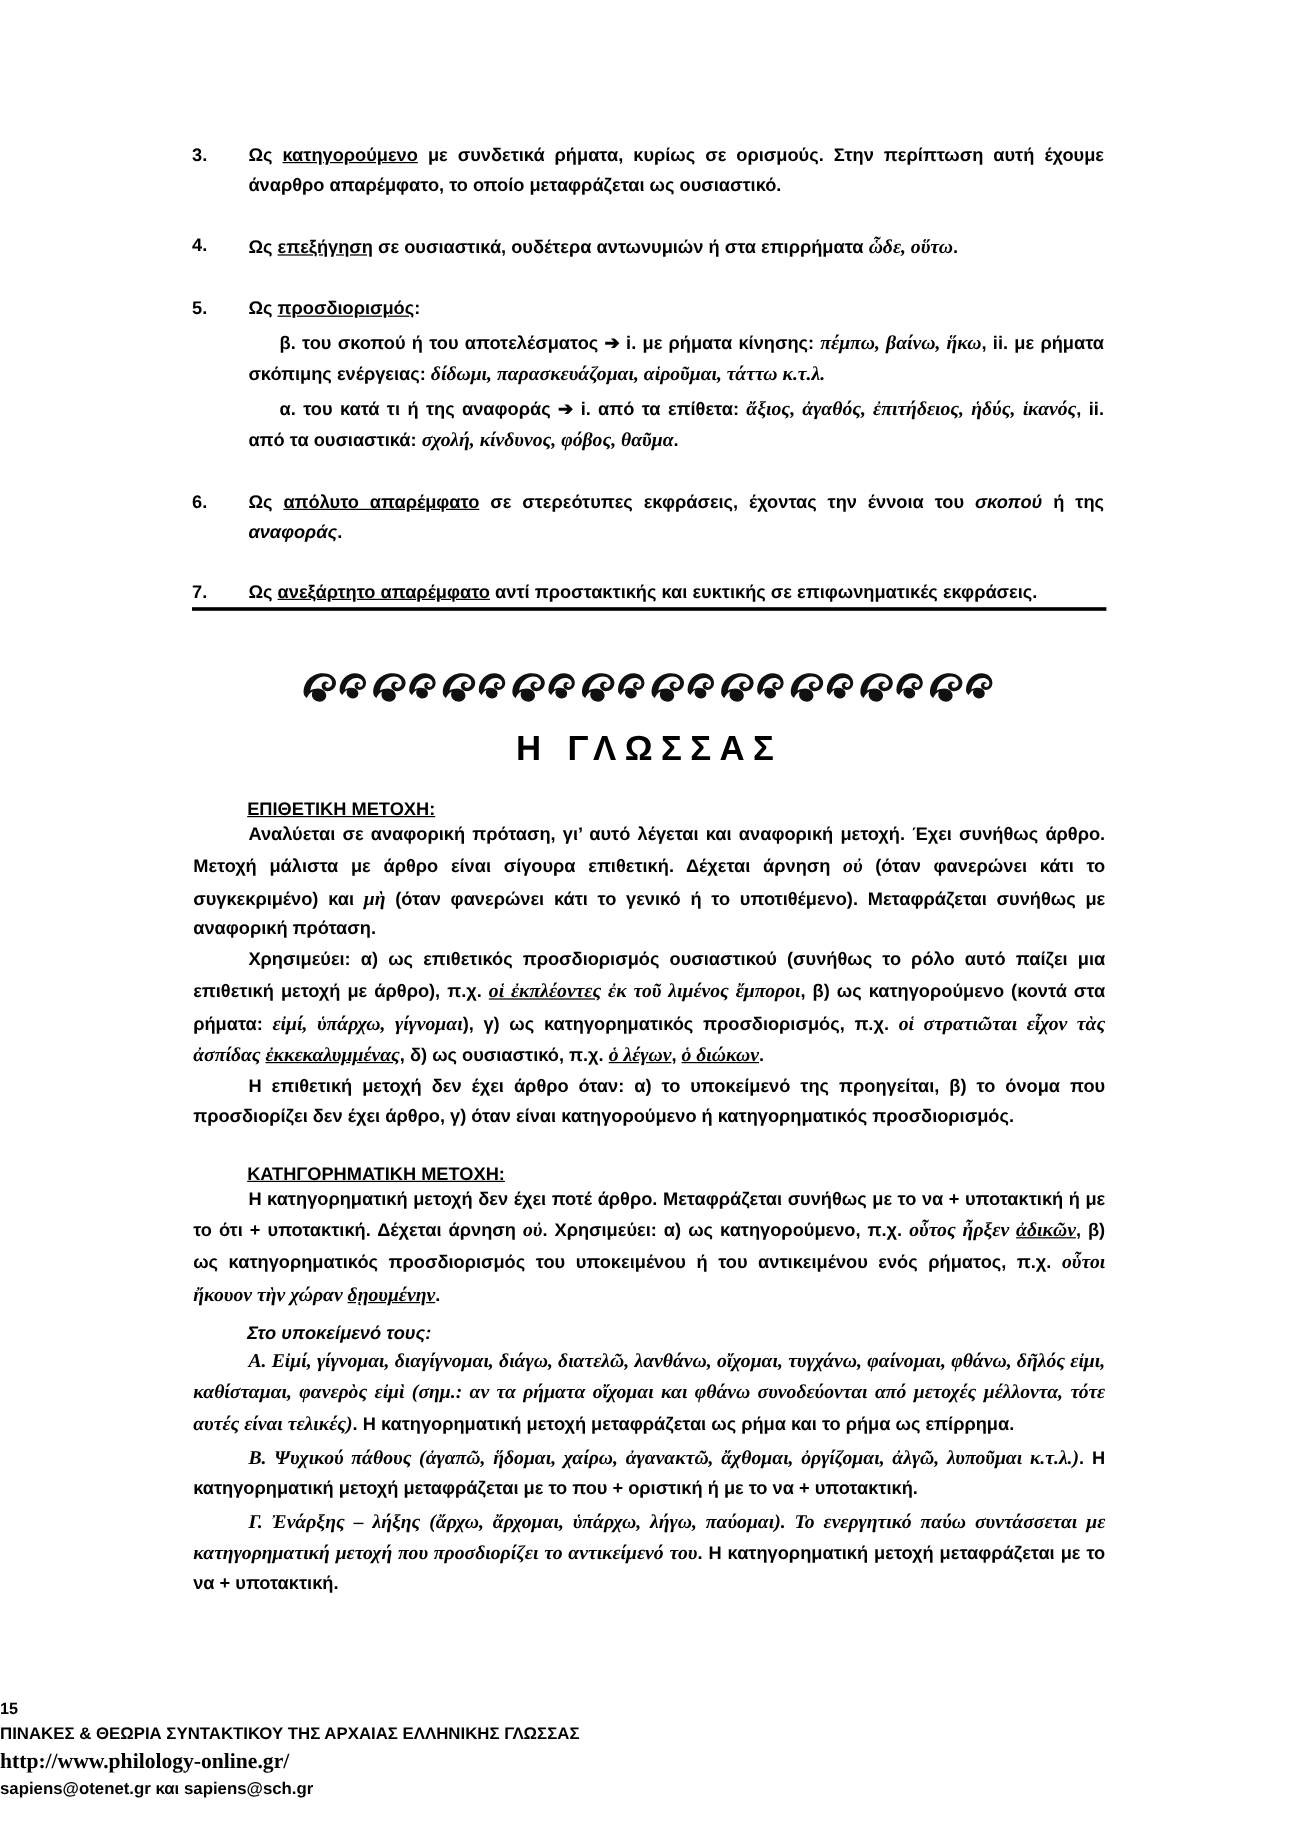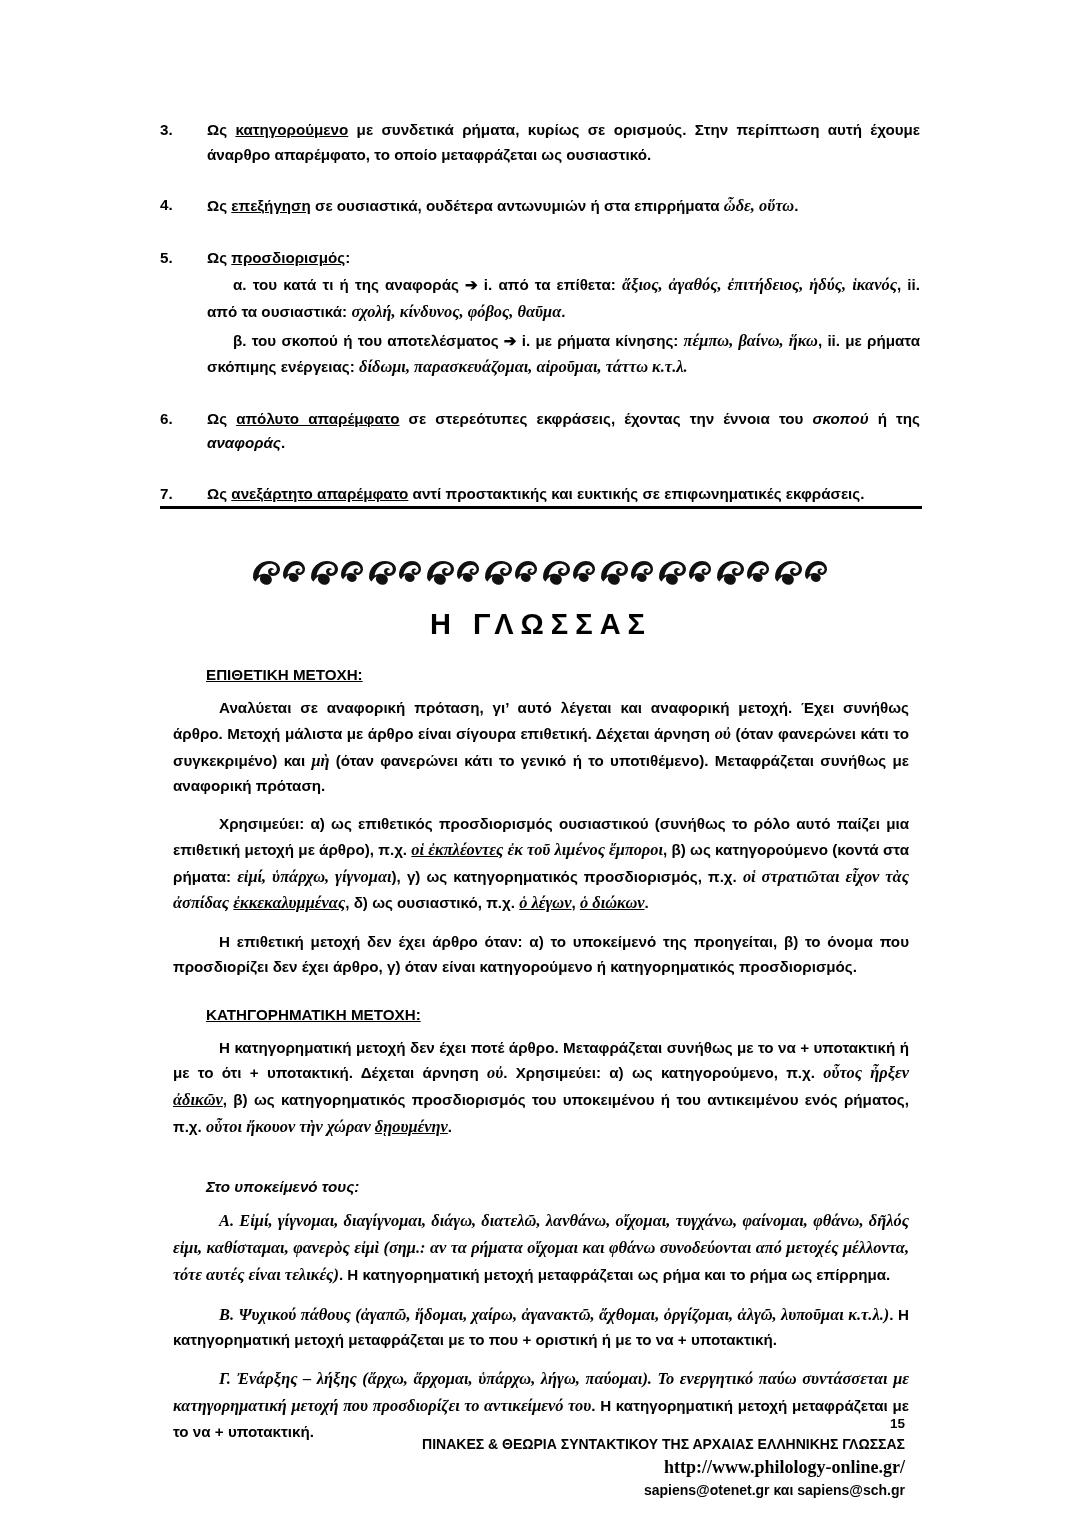--- a/index.html
+++ b/index.html
@@ -122,40 +122,40 @@
     font-size: 15.2px;
     font-weight: bold;
     text-decoration: underline;
     margin: 0 0 1px 0;
     padding-left: 46px;
   }
   p.para {
     font-size: 15.2px;
     font-weight: bold;
     line-height: 1.63;
-    margin: 13px;
+    margin: 1px;
     text-align: justify;
     text-justify: inter-word;
     text-indent: 46px;
   }
   .ital-head {
     font-size: 15.2px;
     font-weight: bold;
     font-style: italic;
     margin: 0;
     padding-left: 46px;
   }
 
   
   .footer {
     position: absolute;
     left: 0;
     top: 1414px;
     width: 905px;
-    text-align: right;
+    text-align: left;
   }
   .footer .pg {
     font-size: 13.5px;
     font-weight: bold;
     line-height: 1.45;
   }
   .footer .ln {
     font-size: 14px;
     font-weight: bold;
     line-height: 1.45;
@@ -184,22 +184,22 @@
         <div class="num-marker">4.</div>
         <div class="num-body">
           <span>Ως </span><u class="ul">επεξήγηση</u><span> σε ουσιαστικά, ουδέτερα αντωνυμιών ή στα επιρρήματα </span><span class="grk">ὧδε, οὕτω</span><span>.</span>
         </div>
       </div>
 
       <div class="num-item">
         <div class="num-marker">5.</div>
         <div class="num-body">
           <span>Ως </span><u class="ul">προσδιορισμός</u><span>:</span>
+          <span class="sub-para"><span>β. του σκοπού ή του αποτελέσματος </span><span class="arrow">➔</span><span> i. με ρήματα κίνησης: </span><span class="grk">πέμπω, βαίνω, ἥκω</span><span>, ii. με ρήματα σκόπιμης ενέργειας: </span><span class="grk">δίδωμι, παρασκευάζομαι, αἱροῦμαι, τάττω κ.τ.λ.</span><span></span></span>
           <span class="sub-para"><span>α. του κατά τι ή της αναφοράς </span><span class="arrow">➔</span><span> i. από τα επίθετα: </span><span class="grk">ἄξιος, ἀγαθός, ἐπιτήδειος, ἡδύς, ἱκανός</span><span>, ii. από τα ουσιαστικά: </span><span class="grk">σχολή, κίνδυνος, φόβος, θαῦμα</span><span>.</span></span>
-          <span class="sub-para"><span>β. του σκοπού ή του αποτελέσματος </span><span class="arrow">➔</span><span> i. με ρήματα κίνησης: </span><span class="grk">πέμπω, βαίνω, ἥκω</span><span>, ii. με ρήματα σκόπιμης ενέργειας: </span><span class="grk">δίδωμι, παρασκευάζομαι, αἱροῦμαι, τάττω κ.τ.λ.</span><span></span></span>
         </div>
       </div>
 
       <div class="num-item">
         <div class="num-marker">6.</div>
         <div class="num-body">
           <span>Ως </span><u class="ul">απόλυτο απαρέμφατο</u><span> σε στερεότυπες εκφράσεις, έχοντας την έννοια του </span><em>σκοπού</em><span> ή της </span><em>αναφοράς</em><span>.</span>
         </div>
       </div>
 
@@ -243,21 +243,21 @@
   <div class="prose">
 
     <div class="sec-head">ΕΠΙΘΕΤΙΚΗ ΜΕΤΟΧΗ:</div>
     <p class="para"><span>Αναλύεται σε αναφορική πρόταση, γι’ αυτό λέγεται και αναφορική μετοχή. Έχει συνήθως άρθρο. Μετοχή μάλιστα με άρθρο είναι σίγουρα επιθετική. Δέχεται άρνηση </span><span class="grk">οὐ</span><span> (όταν φανερώνει κάτι το συγκεκριμένο) και </span><span class="grk">μὴ</span><span> (όταν φανερώνει κάτι το γενικό ή το υποτιθέμενο). Μεταφράζεται συνήθως με αναφορική πρόταση.</span></p>
     <p class="para"><span>Χρησιμεύει: α) ως επιθετικός προσδιορισμός ουσιαστικού (συνήθως το ρόλο αυτό παίζει μια επιθετική μετοχή με άρθρο), π.χ. </span><span class="grk-u">οἱ ἐκπλέοντες</span><span class="grk"> ἐκ τοῦ λιμένος ἔμποροι</span><span>, β) ως κατηγορούμενο (κοντά στα ρήματα: </span><span class="grk">εἰμί, ὑπάρχω, γίγνομαι</span><span>), γ) ως κατηγορηματικός προσδιορισμός, π.χ. </span><span class="grk">οἱ στρατιῶται εἶχον τὰς ἀσπίδας </span><span class="grk-u">ἐκκεκαλυμμένας</span><span>, δ) ως ουσιαστικό, π.χ. </span><span class="grk-u">ὁ λέγων</span><span>, </span><span class="grk-u">ὁ διώκων</span><span>.</span></p>
     <p class="para"><span>Η επιθετική μετοχή δεν έχει άρθρο όταν: α) το υποκείμενό της προηγείται, β) το όνομα που προσδιορίζει δεν έχει άρθρο, γ) όταν είναι κατηγορούμενο ή κατηγορηματικός προσδιορισμός.</span></p>
 
     <div class="sec-head" style="margin-top:26px">ΚΑΤΗΓΟΡΗΜΑΤΙΚΗ ΜΕΤΟΧΗ:</div>
     <p class="para"><span>Η κατηγορηματική μετοχή δεν έχει </span><span class="ul">ποτέ</span><span> άρθρο. Μεταφράζεται συνήθως με το </span><span class="ul">να</span><span> + υποτακτική ή με το </span><span class="ul">ότι</span><span> + υποτακτική. Δέχεται άρνηση </span><span class="grk">οὐ</span><span>. Χρησιμεύει: α) ως κατηγορούμενο, π.χ. </span><span class="grk">οὗτος ἦρξεν </span><span class="grk-u">ἀδικῶν</span><span>, β) ως κατηγορηματικός προσδιορισμός του υποκειμένου ή του αντικειμένου ενός ρήματος, π.χ. </span><span class="grk">οὗτοι ἤκουον τὴν χώραν </span><span class="grk-u">δῃουμένην</span><span>.</span></p>
 
-    <div class="ital-head" style="margin-top:38px">Στο υποκείμενό τους:</div>
+    <div class="ital-head" style="margin-top:10px">Στο υποκείμενό τους:</div>
     <p class="para"><span class="grk">Α. </span><span class="grk">Εἰμί, γίγνομαι, διαγίγνομαι, διάγω, διατελῶ, λανθάνω, οἴχομαι, τυγχάνω, φαίνομαι, φθάνω, δῆλός εἰμι, καθίσταμαι, φανερὸς εἰμὶ (σημ.: αν τα ρήματα οἴχομαι και φθάνω συνοδεύονται από μετοχές μέλλοντα, τότε αυτές είναι τελικές)</span><span>. Η κατηγορηματική μετοχή μεταφράζεται ως ρήμα και το ρήμα ως επίρρημα.</span></p>
     <p class="para"><span class="grk">Β. Ψυχικού πάθους (ἀγαπῶ, ἥδομαι, χαίρω, ἀγανακτῶ, ἄχθομαι, ὀργίζομαι, ἀλγῶ, λυποῦμαι κ.τ.λ.)</span><span>. Η κατηγορηματική μετοχή μεταφράζεται με το που + οριστική ή με το να + υποτακτική.</span></p>
     <p class="para"><span class="grk">Γ. Ἐνάρξης – λήξης (ἄρχω, ἄρχομαι, ὑπάρχω, λήγω, παύομαι). Το ενεργητικό παύω συντάσσεται με κατηγορηματική μετοχή που προσδιορίζει το αντικείμενό του</span><span>. Η κατηγορηματική μετοχή μεταφράζεται με το να + υποτακτική.</span></p>
 
   </div>
 
   <div class="footer">
     <div class="pg">15</div>
     <div class="ln">ΠΙΝΑΚΕΣ &amp; ΘΕΩΡΙΑ ΣΥΝΤΑΚΤΙΚΟΥ ΤΗΣ ΑΡΧΑΙΑΣ ΕΛΛΗΝΙΚΗΣ ΓΛΩΣΣΑΣ</div>
     <div class="ln serif">http://www.philology-online.gr/</div>

